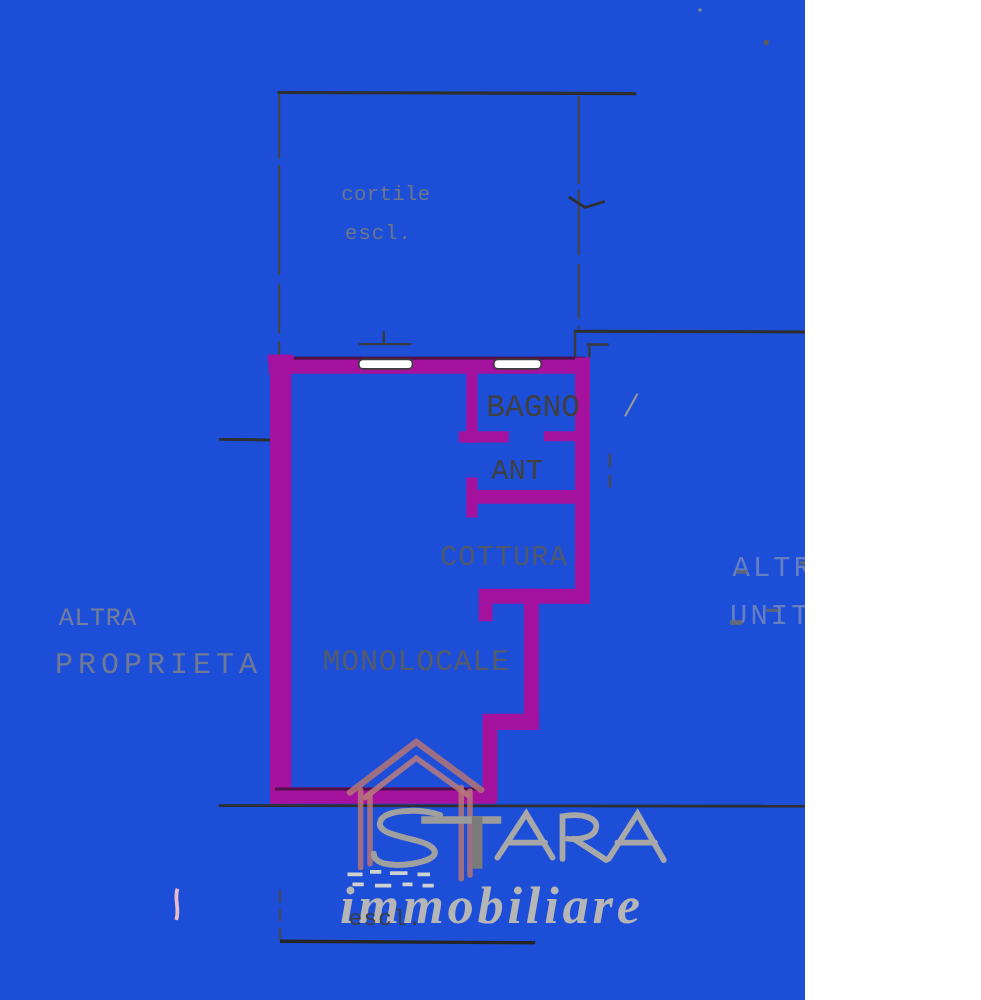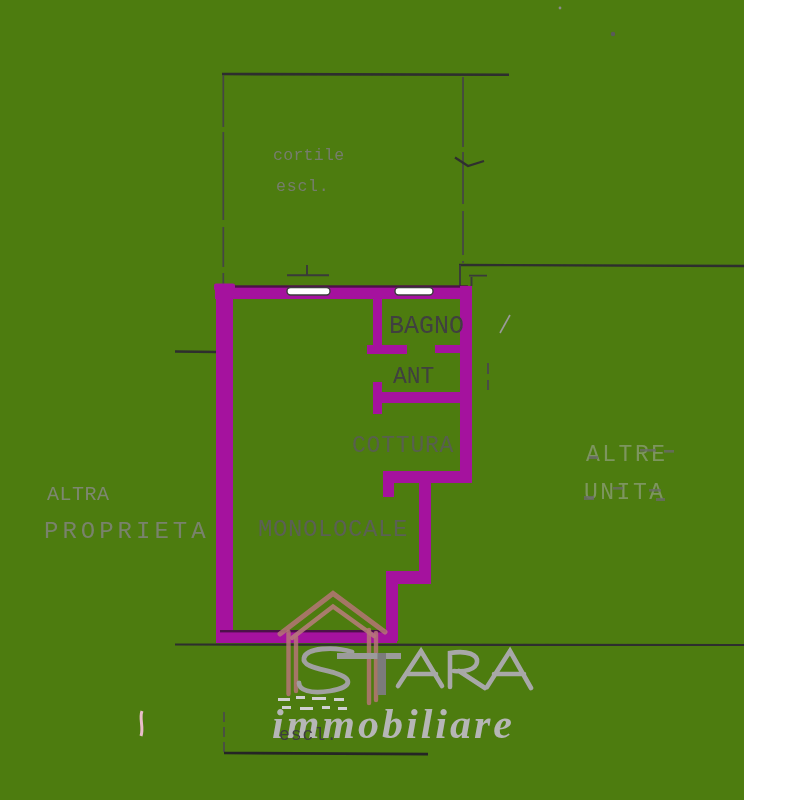--- a/index.html
+++ b/index.html
@@ -1,16 +1,16 @@
 <!DOCTYPE html>
 <html><head>
 <meta charset="utf-8">
 <style>
   html,body{margin:0;padding:0;background:#ffffff;}
-  #page{width:744px;height:800px;position:relative;background:#4d7c0f;overflow:hidden;text-decoration:underline;}
+  #page{width:644px;height:800px;position:relative;background:#1d4ed8;overflow:hidden;text-decoration:underline;}
 </style>
 </head>
 <body>
 <div id="page">
 <svg width="785" height="800" viewBox="0 0 785 800">
 <defs>
         <filter id="tb" x="-20%" y="-20%" width="140%" height="140%">
           <feGaussianBlur stdDeviation="0.5"></feGaussianBlur>
         </filter>
 <filter id="tb2" x="-20%" y="-20%" width="140%" height="140%">

